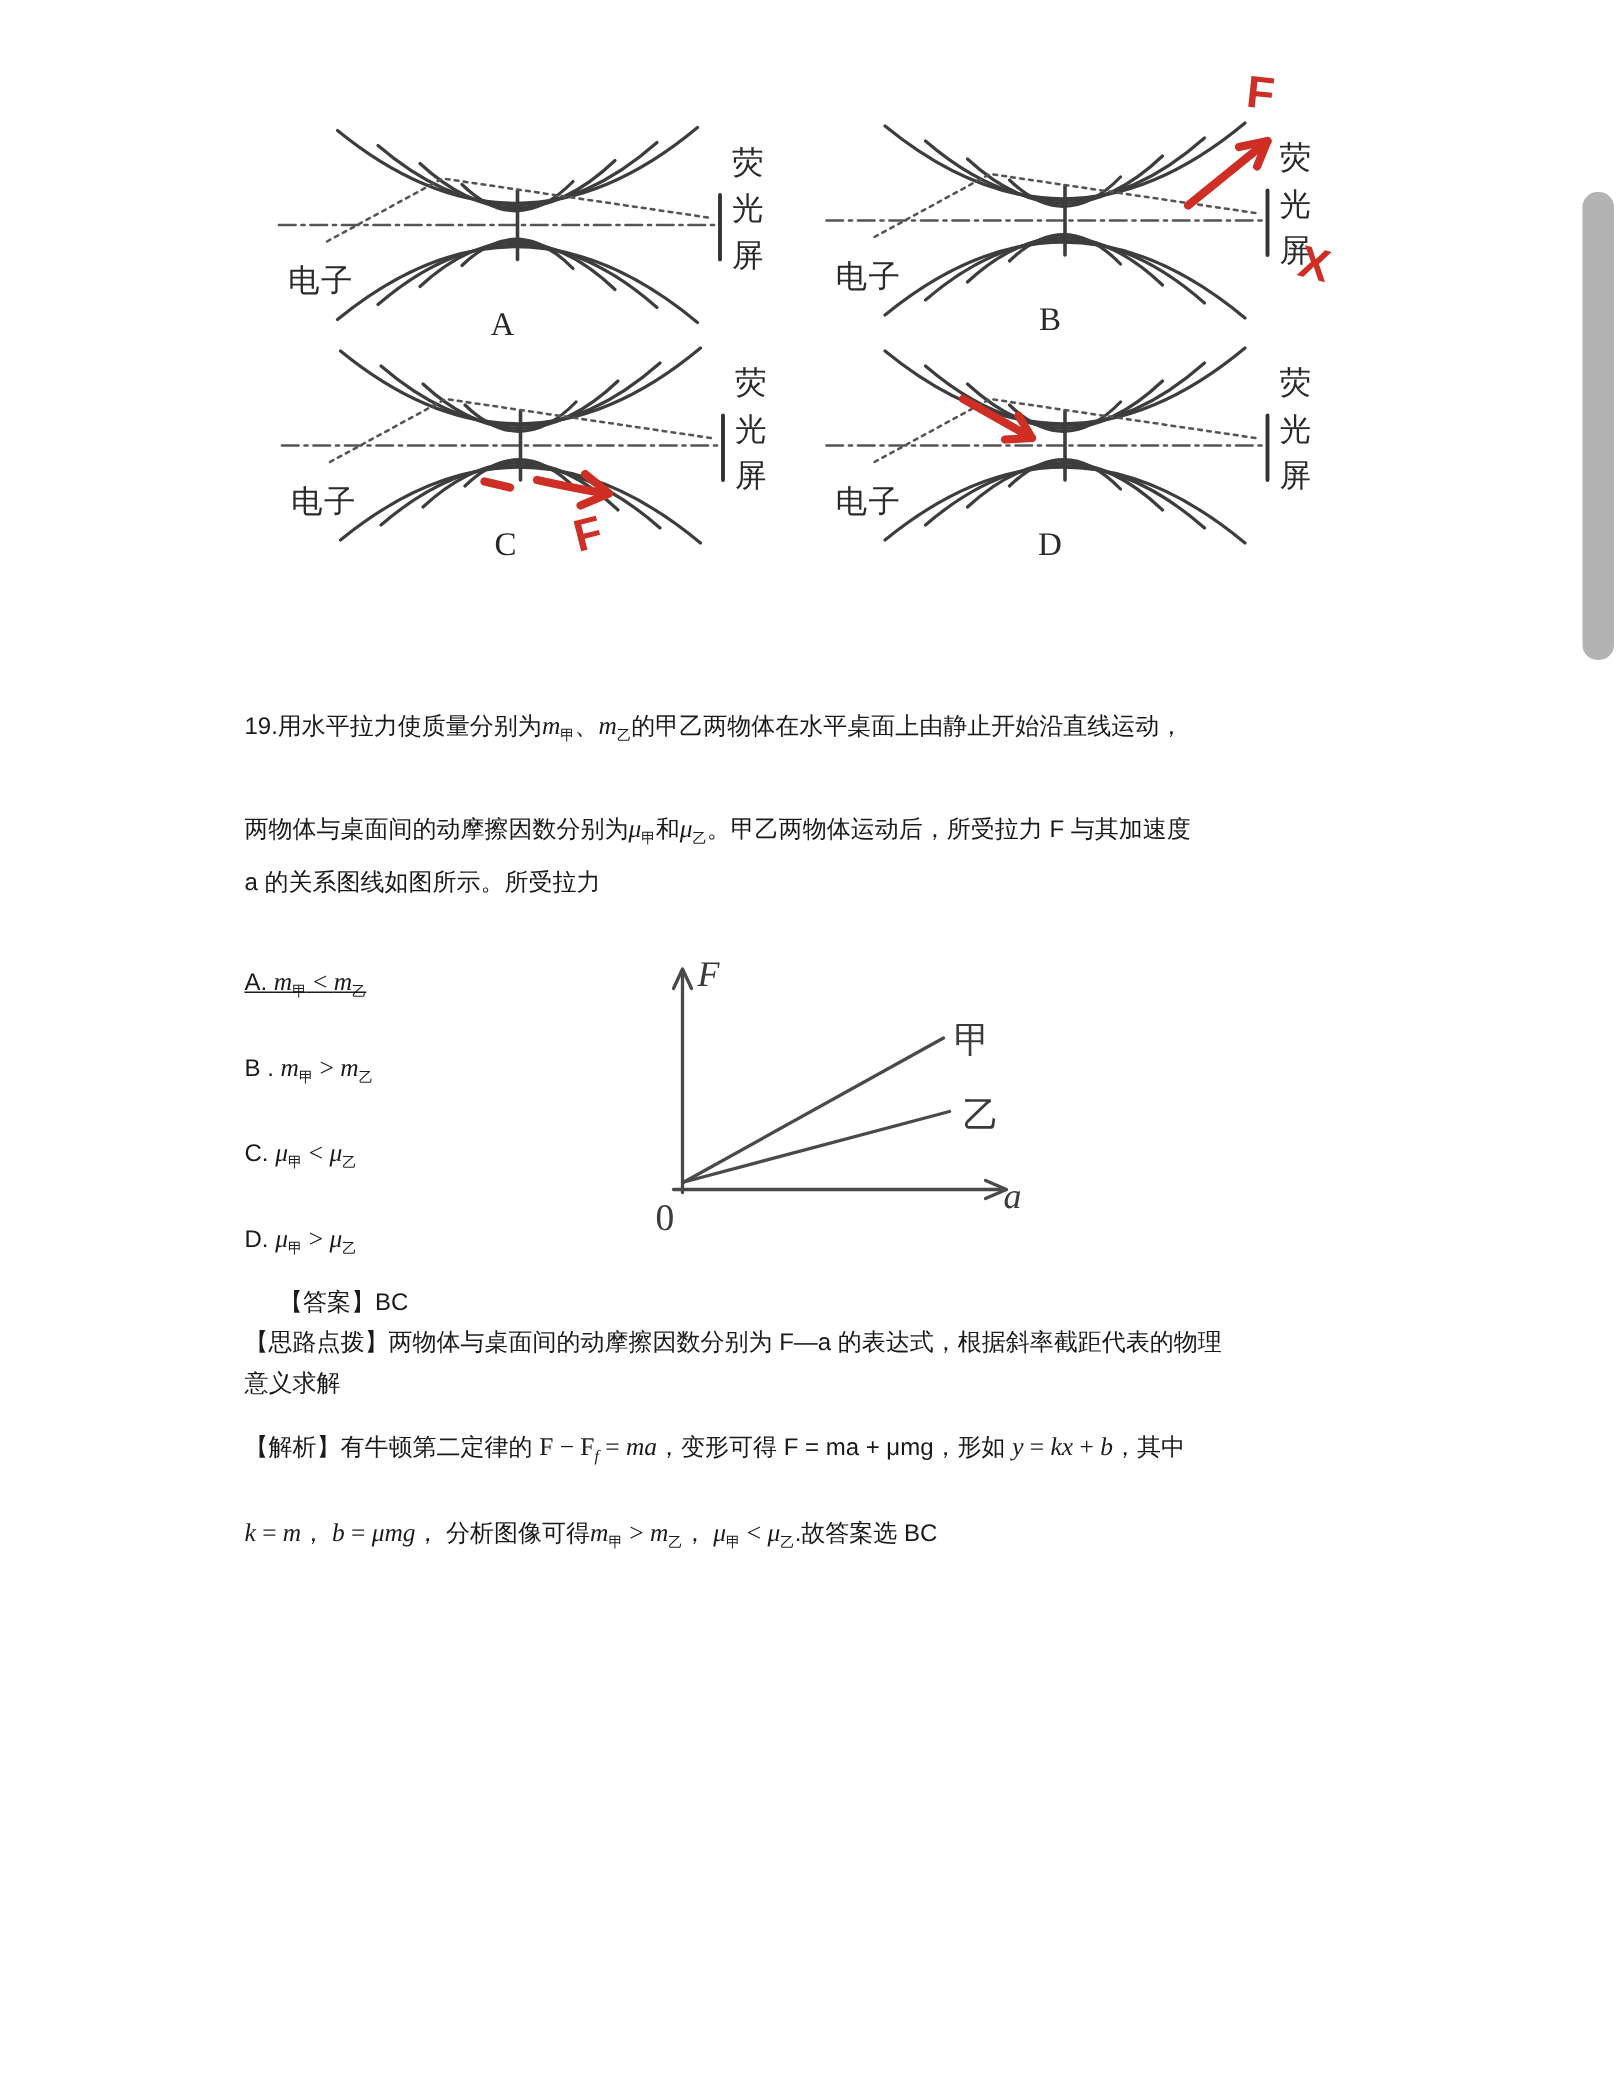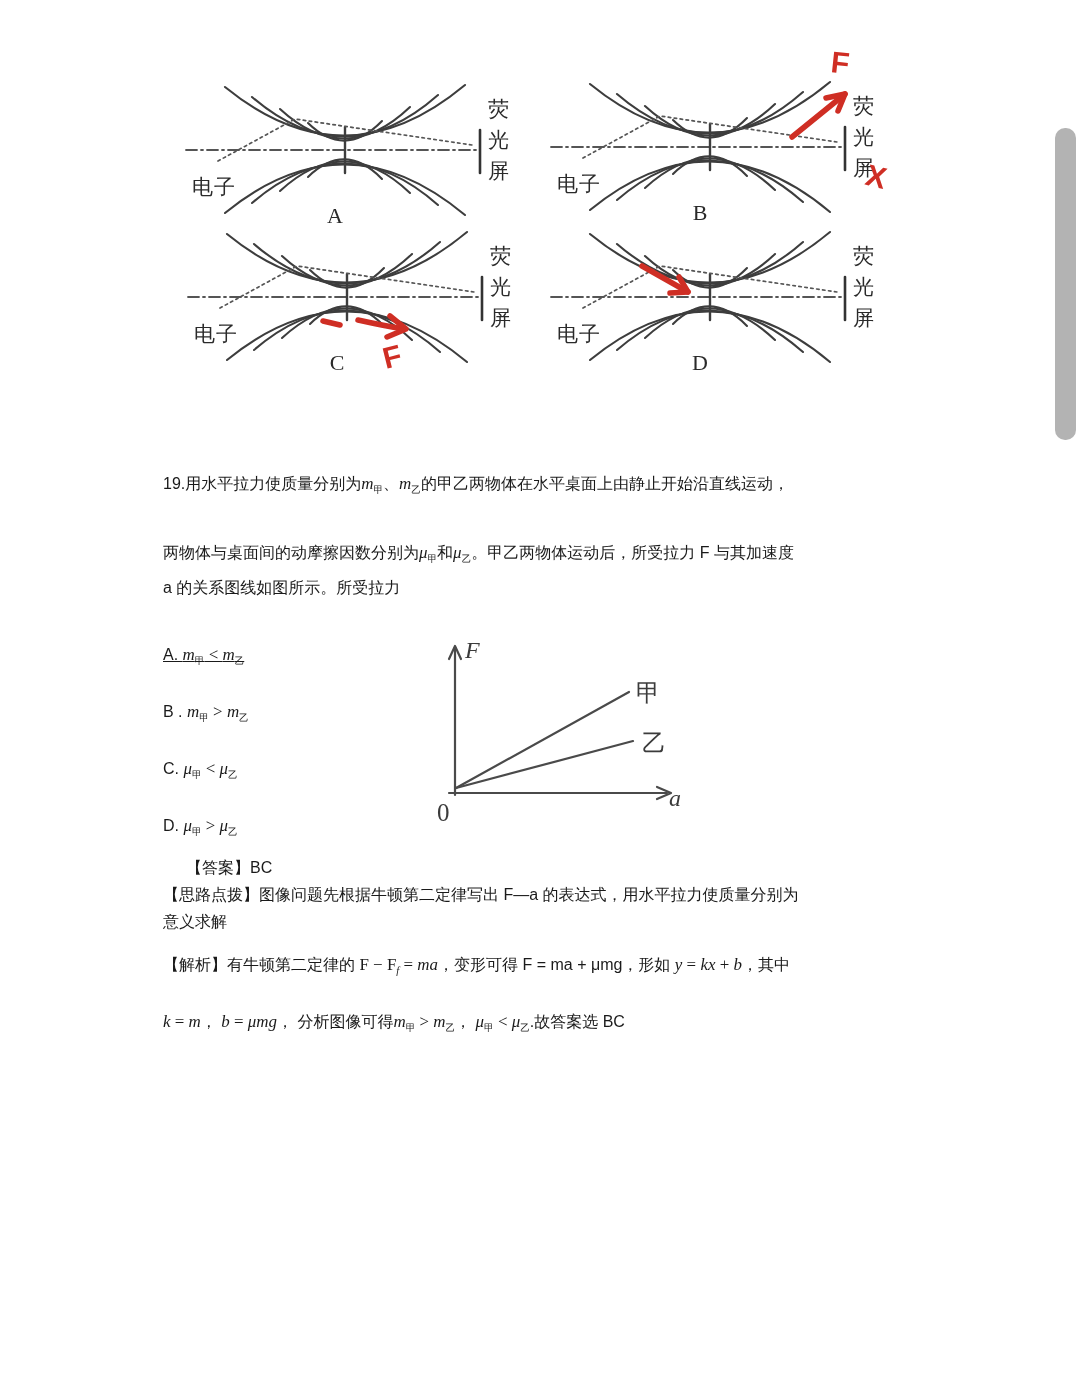--- a/index.html
+++ b/index.html
@@ -164,18 +164,18 @@
     </g>
   </svg>
   <span class="glabel serif-i" style="left:40px; top:2px; font-size:24px;">F</span>
   <span class="glabel serif" style="left:12px; top:164px; font-size:25px;">0</span>
   <span class="glabel serif-i" style="left:244px; top:150px; font-size:24px;">a</span>
   <span class="glabel" style="left:211px; top:42px; font-size:24px;">甲</span>
   <span class="glabel" style="left:217px; top:92px; font-size:24px;">乙</span>
 </div>
 
 <div class="textline" style="top:858px;margin-left:23px;"><span class="seg-p">【答案】BC</span></div>
-<div class="textline" style="top:885px;"><span class="seg-p">【思路点拨】图像问题先根据牛顿第二定律写出 F—a 的表达式，用水平拉力使质量分别为</span></div>
+<div class="textline" style="top:885px;"><span class="seg-p">【思路点拨】两物体与桌面间的动摩擦因数分别为 F—a 的表达式，根据斜率截距代表的物理</span></div>
 <div class="textline" style="top:912px;"><span class="seg-p">意义求解</span></div>
 <div class="textline" style="top:955px;"><span class="seg-p">【解析】有牛顿第二定律的 </span><span class="seg-r">F − F</span><sub class="seg-isub">f</sub><span class="seg-r"> = </span><span class="seg-i">ma</span><span class="seg-p">，变形可得 F = ma + μmg，形如 </span><span class="seg-i">y</span><span class="seg-r"> = </span><span class="seg-i">kx</span><span class="seg-r"> + </span><span class="seg-i">b</span><span class="seg-p">，其中</span></div>
 <div class="textline" style="top:1012px;"><span class="seg-i">k</span><span class="seg-r"> = </span><span class="seg-i">m</span><span class="seg-p">，  </span><span class="seg-i">b</span><span class="seg-r"> = </span><span class="seg-i">μmg</span><span class="seg-p">，  分析图像可得</span><span class="seg-i">m</span><sub class="seg-sub">甲</sub><span class="seg-r"> &gt; </span><span class="seg-i">m</span><sub class="seg-sub">乙</sub><span class="seg-p">，  </span><span class="seg-i">μ</span><sub class="seg-sub">甲</sub><span class="seg-r"> &lt; </span><span class="seg-i">μ</span><sub class="seg-sub">乙</sub><span class="seg-p">.故答案选 BC</span></div>
 
 <div class="scrollbar-thumb"></div>
 
 </body></html>

